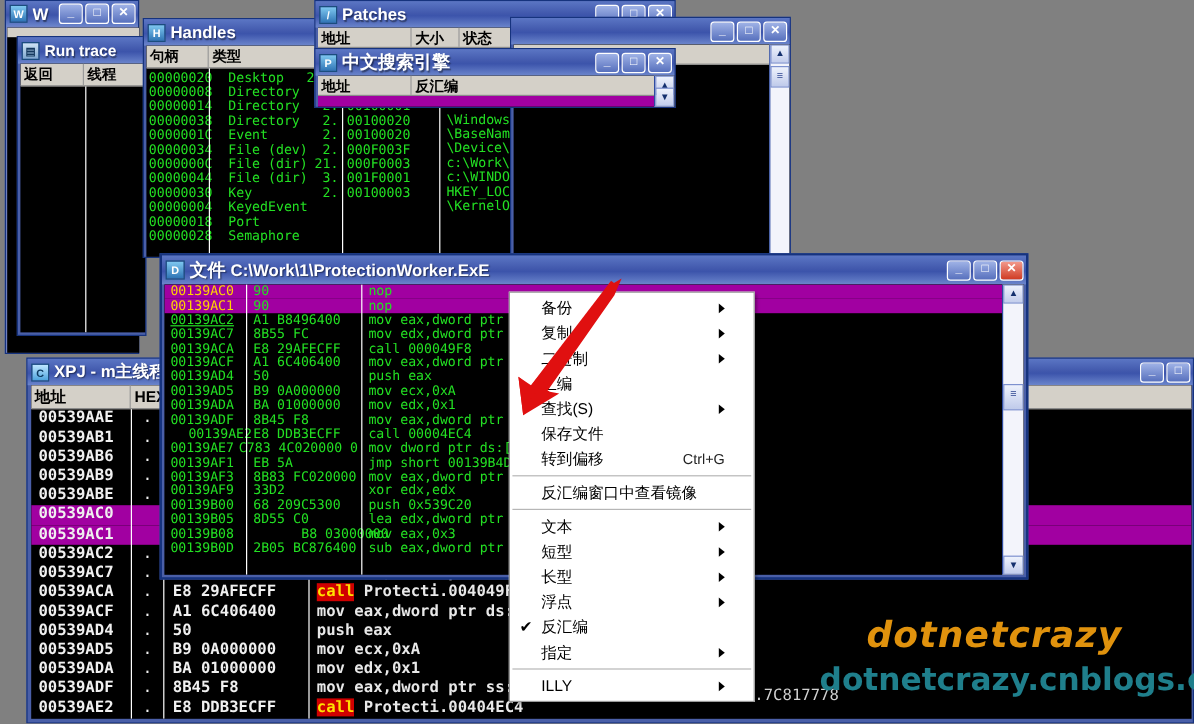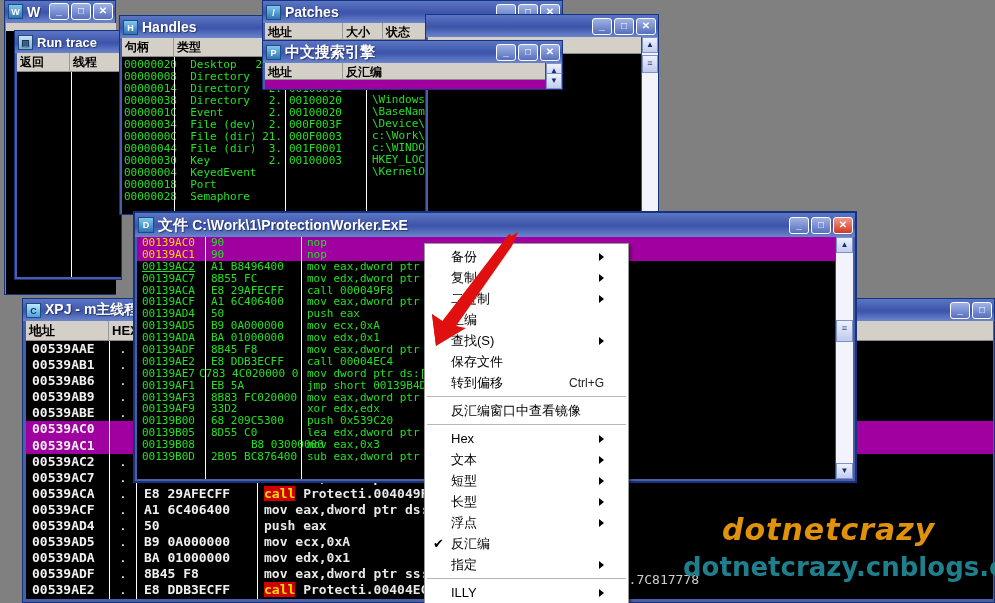--- a/index.html
+++ b/index.html
@@ -387,21 +387,21 @@
           <div class="mono" style="height: 11.9px; line-height: 11.9px; position: relative; background: rgb(161, 0, 161);"><span style="position: absolute; left: 5px; color: rgb(255, 212, 0);">00139AC0</span><span style="position: absolute; left: 74px; color: rgb(35, 224, 35);">90</span><span style="position: absolute; left: 170px; color: rgb(35, 224, 35);">nop</span></div>
           <div class="mono" style="height: 11.9px; line-height: 11.9px; position: relative; background: rgb(161, 0, 161);"><span style="position: absolute; left: 5px; color: rgb(255, 212, 0);">00139AC1</span><span style="position: absolute; left: 74px; color: rgb(35, 224, 35);">90</span><span style="position: absolute; left: 170px; color: rgb(35, 224, 35);">nop</span></div>
           <div class="mono" style="height: 11.9px; line-height: 11.9px; position: relative;"><span style="position: absolute; left: 5px; color: rgb(35, 224, 35); text-decoration: underline;">00139AC2</span><span style="position: absolute; left: 74px; color: rgb(35, 224, 35);">A1 B8496400</span><span style="position: absolute; left: 170px; color: rgb(35, 224, 35);">mov eax,dword ptr ds:[0x6449B8]</span></div>
           <div class="mono" style="height: 11.9px; line-height: 11.9px; position: relative;"><span style="position: absolute; left: 5px; color: rgb(35, 224, 35);">00139AC7</span><span style="position: absolute; left: 74px; color: rgb(35, 224, 35);">8B55 FC</span><span style="position: absolute; left: 170px; color: rgb(35, 224, 35);">mov edx,dword ptr ss:[ebp-0x4]</span></div>
           <div class="mono" style="height: 11.9px; line-height: 11.9px; position: relative;"><span style="position: absolute; left: 5px; color: rgb(35, 224, 35);">00139ACA</span><span style="position: absolute; left: 74px; color: rgb(35, 224, 35);">E8 29AFECFF</span><span style="position: absolute; left: 170px; color: rgb(35, 224, 35);">call 000049F8</span></div>
           <div class="mono" style="height: 11.9px; line-height: 11.9px; position: relative;"><span style="position: absolute; left: 5px; color: rgb(35, 224, 35);">00139ACF</span><span style="position: absolute; left: 74px; color: rgb(35, 224, 35);">A1 6C406400</span><span style="position: absolute; left: 170px; color: rgb(35, 224, 35);">mov eax,dword ptr ds:[0x64406C]</span></div>
           <div class="mono" style="height: 11.9px; line-height: 11.9px; position: relative;"><span style="position: absolute; left: 5px; color: rgb(35, 224, 35);">00139AD4</span><span style="position: absolute; left: 74px; color: rgb(35, 224, 35);">50</span><span style="position: absolute; left: 170px; color: rgb(35, 224, 35);">push eax</span></div>
           <div class="mono" style="height: 11.9px; line-height: 11.9px; position: relative;"><span style="position: absolute; left: 5px; color: rgb(35, 224, 35);">00139AD5</span><span style="position: absolute; left: 74px; color: rgb(35, 224, 35);">B9 0A000000</span><span style="position: absolute; left: 170px; color: rgb(35, 224, 35);">mov ecx,0xA</span></div>
           <div class="mono" style="height: 11.9px; line-height: 11.9px; position: relative;"><span style="position: absolute; left: 5px; color: rgb(35, 224, 35);">00139ADA</span><span style="position: absolute; left: 74px; color: rgb(35, 224, 35);">BA 01000000</span><span style="position: absolute; left: 170px; color: rgb(35, 224, 35);">mov edx,0x1</span></div>
           <div class="mono" style="height: 11.9px; line-height: 11.9px; position: relative;"><span style="position: absolute; left: 5px; color: rgb(35, 224, 35);">00139ADF</span><span style="position: absolute; left: 74px; color: rgb(35, 224, 35);">8B45 F8</span><span style="position: absolute; left: 170px; color: rgb(35, 224, 35);">mov eax,dword ptr ss:[ebp-0x8]</span></div>
-          <div class="mono" style="height: 11.9px; line-height: 11.9px; position: relative;"><span style="position: absolute; left: 5px; color: rgb(35, 224, 35);">00139AE2</span><span style="position: absolute; left: 74px; color: rgb(35, 224, 35);">E8 DDB3ECFF</span><span style="position: absolute; left: 170px; color: rgb(35, 224, 35);">call 00004EC4</span></div>
+          <div class="mono" style="height: 11.9px; line-height: 11.9px; position: relative;"><span style="position: absolute; left: 20px; color: rgb(35, 224, 35);">00139AE2</span><span style="position: absolute; left: 74px; color: rgb(35, 224, 35);">E8 DDB3ECFF</span><span style="position: absolute; left: 170px; color: rgb(35, 224, 35);">call 00004EC4</span></div>
           <div class="mono" style="height: 11.9px; line-height: 11.9px; position: relative;"><span style="position: absolute; left: 5px; color: rgb(35, 224, 35);">00139AE7</span><span style="position: absolute; left: 62px; color: rgb(35, 224, 35);">C783 4C020000 0</span><span style="position: absolute; left: 170px; color: rgb(35, 224, 35);">mov dword ptr ds:[ebx+0x24C]</span></div>
           <div class="mono" style="height: 11.9px; line-height: 11.9px; position: relative;"><span style="position: absolute; left: 5px; color: rgb(35, 224, 35);">00139AF1</span><span style="position: absolute; left: 74px; color: rgb(35, 224, 35);">EB 5A</span><span style="position: absolute; left: 170px; color: rgb(35, 224, 35);">jmp short 00139B4D</span></div>
           <div class="mono" style="height: 11.9px; line-height: 11.9px; position: relative; text-align: right;"><span style="position: absolute; left: 5px; color: rgb(35, 224, 35);">00139AF3</span><span style="position: absolute; left: 74px; color: rgb(35, 224, 35);">8B83 FC020000</span><span style="position: absolute; left: 170px; color: rgb(35, 224, 35);">mov eax,dword ptr ds:[ebx+0</span></div>
           <div class="mono" style="height: 11.9px; line-height: 11.9px; position: relative;"><span style="position: absolute; left: 5px; color: rgb(35, 224, 35);">00139AF9</span><span style="position: absolute; left: 74px; color: rgb(35, 224, 35);">33D2</span><span style="position: absolute; left: 170px; color: rgb(35, 224, 35);">xor edx,edx</span></div>
           <div class="mono" style="height: 11.9px; line-height: 11.9px; position: relative; padding-left: 16px;"><span style="position: absolute; left: 5px; color: rgb(35, 224, 35);">00139B00</span><span style="position: absolute; left: 74px; color: rgb(35, 224, 35);">68 209C5300</span><span style="position: absolute; left: 170px; color: rgb(35, 224, 35);">push 0x539C20</span></div>
           <div class="mono" style="height: 11.9px; line-height: 11.9px; position: relative;"><span style="position: absolute; left: 5px; color: rgb(35, 224, 35);">00139B05</span><span style="position: absolute; left: 74px; color: rgb(35, 224, 35);">8D55 C0</span><span style="position: absolute; left: 170px; color: rgb(35, 224, 35);">lea edx,dword ptr ss:[ebp</span></div>
           <div class="mono" style="height: 11.9px; line-height: 11.9px; position: relative;"><span style="position: absolute; left: 5px; color: rgb(35, 224, 35);">00139B08</span><span style="position: absolute; left: 86px; color: rgb(35, 224, 35); margin-left: 28px;">B8 03000000</span><span style="position: absolute; left: 170px; color: rgb(35, 224, 35);">mov eax,0x3</span></div>
           <div class="mono" style="height: 11.9px; line-height: 11.9px; position: relative;"><span style="position: absolute; left: 5px; color: rgb(35, 224, 35);">00139B0D</span><span style="position: absolute; left: 74px; color: rgb(35, 224, 35);">2B05 BC876400</span><span style="position: absolute; left: 170px; color: rgb(35, 224, 35);">sub eax,dword ptr ds:[0x64</span></div>
         </div>
 
@@ -442,24 +442,20 @@
       <div class="mi">
         <span class="lbl">转到偏移</span>
         <span class="accel">Ctrl+G</span>
       </div>
       <div class="sep"></div>
       <div class="mi">
         <span class="lbl">反汇编窗口中查看镜像</span>
       </div>
       <div class="sep"></div>
       <div class="mi">
-        <span class="lbl">Hex</span>
-        <span class="sub"></span>
-      </div>
-      <div class="mi">
         <span class="lbl">文本</span>
         <span class="sub"></span>
       </div>
       <div class="mi">
         <span class="lbl">短型</span>
         <span class="sub"></span>
       </div>
       <div class="mi">
         <span class="lbl">长型</span>
         <span class="sub"></span>

